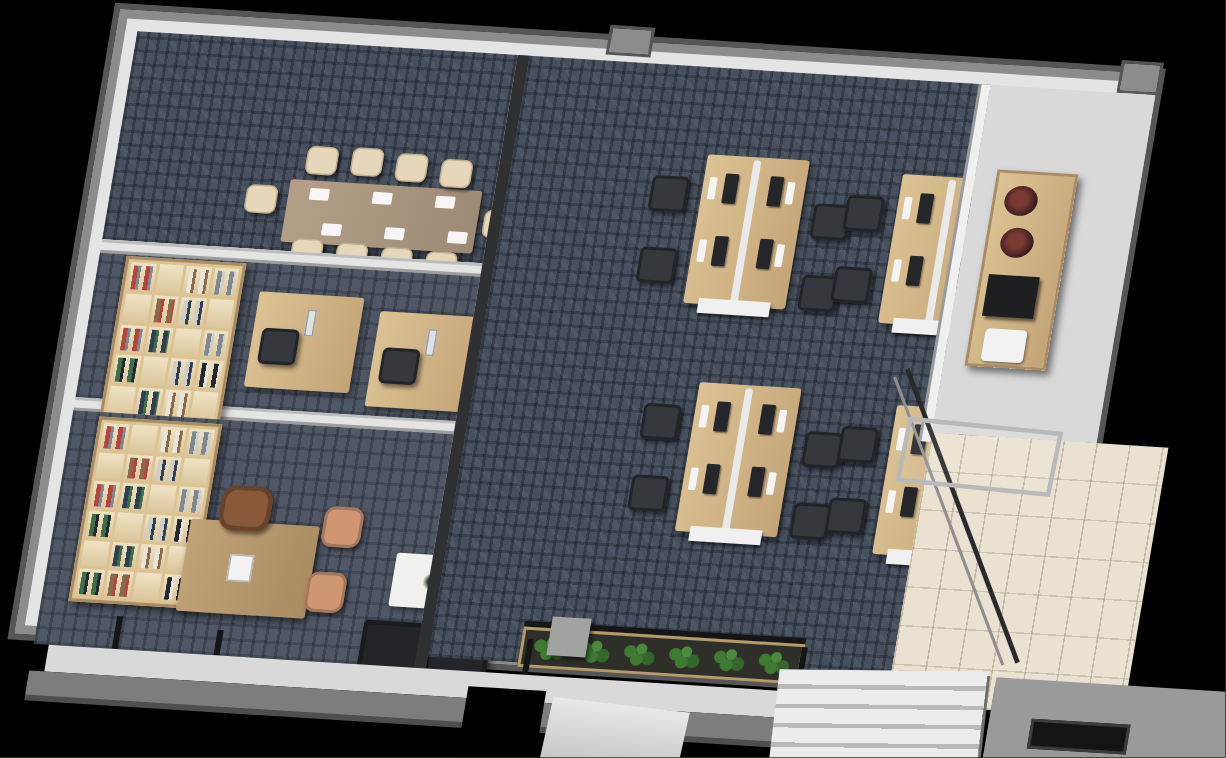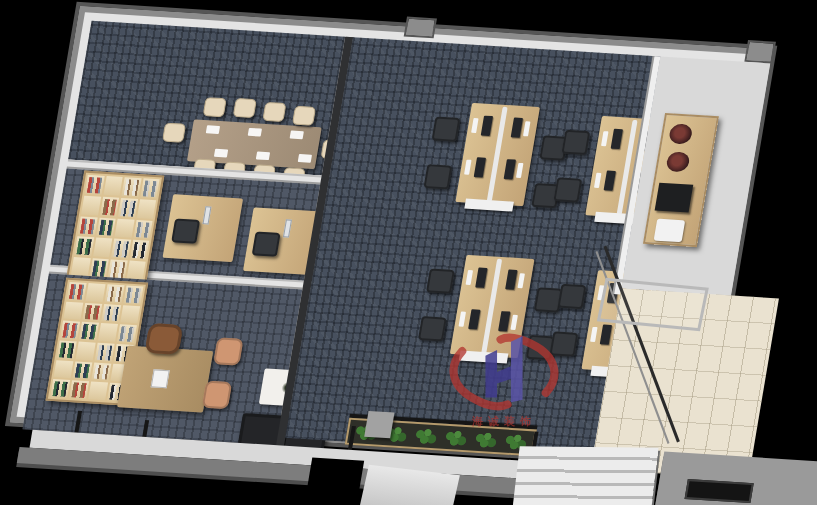--- a/index.html
+++ b/index.html
@@ -335,24 +335,14 @@
     <div class="abs" style="left:676px;top:428px;width:66px;height:20px;background:#141414;border:2px solid #3c3c3c;"></div>
 
     <div class="abs wood" style="left:592px;top:64px;width:54px;height:132px;border:2px solid var(--wood-dark);box-shadow:3px 3px 5px rgba(0,0,0,.5);"></div>
     <div class="abs" style="left:600px;top:74px;width:22px;height:20px;background:radial-gradient(circle at 45% 45%,#7a3a34 30%,#30181a 75%);border-radius:50%;"></div>
     <div class="abs" style="left:602px;top:102px;width:22px;height:20px;background:radial-gradient(circle at 45% 45%,#7a3a34 30%,#30181a 75%);border-radius:50%;"></div>
     <div class="abs" style="left:598px;top:134px;width:34px;height:28px;background:#1e1f21;box-shadow:2px 2px 2px rgba(0,0,0,.5);"></div>
     <div class="abs" style="left:602px;top:170px;width:28px;height:22px;background:#f2f2f2;border-radius:3px;box-shadow:1px 1px 2px rgba(0,0,0,.4);"></div>
 
   </div>
 
-  <div class="watermark">
-    <svg width="116" height="84" viewBox="0 0 100 72">
-      <path d="M14,18 C1,32 5,50 26,60 C37,66 47,67 53,64" fill="none" stroke="var(--logo-red)" stroke-width="7" stroke-linecap="round" opacity=".9"></path>
-      <path d="M86,54 C99,40 95,22 74,12 C63,6 53,5 47,8" fill="none" stroke="var(--logo-red)" stroke-width="7" stroke-linecap="round" opacity=".9"></path>
-      <polygon points="34,22 44,17 44,58 34,58" fill="var(--logo-blue)"></polygon>
-      <polygon points="56,10 66,5 66,60 56,62" fill="var(--logo-blue2)"></polygon>
-      <polygon points="44,36 56,31 56,42 44,46" fill="var(--logo-blue)"></polygon>
-    </svg>
-    <div class="wm-text">海诚装饰</div>
-  </div>
 
 </div>
 
 </body></html>

